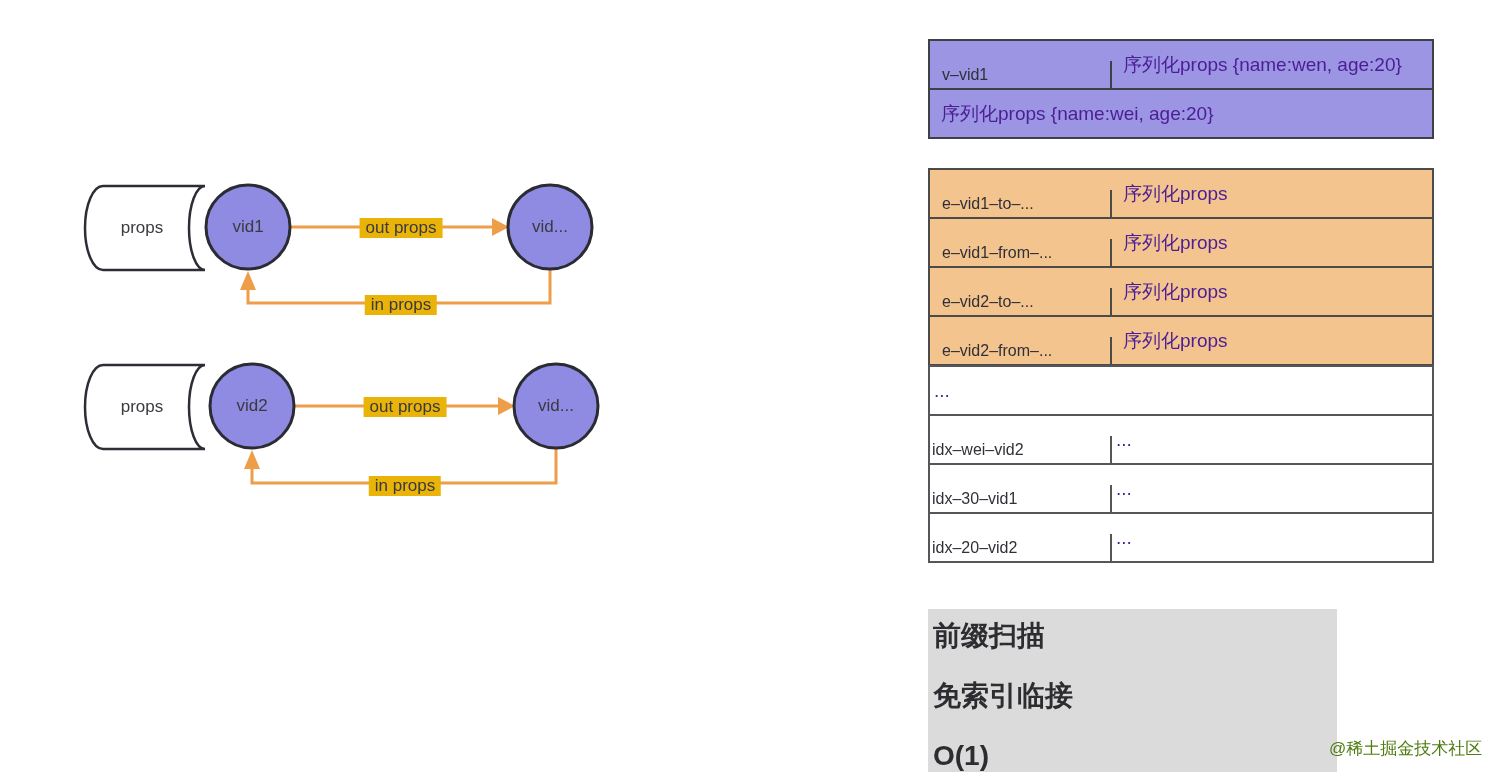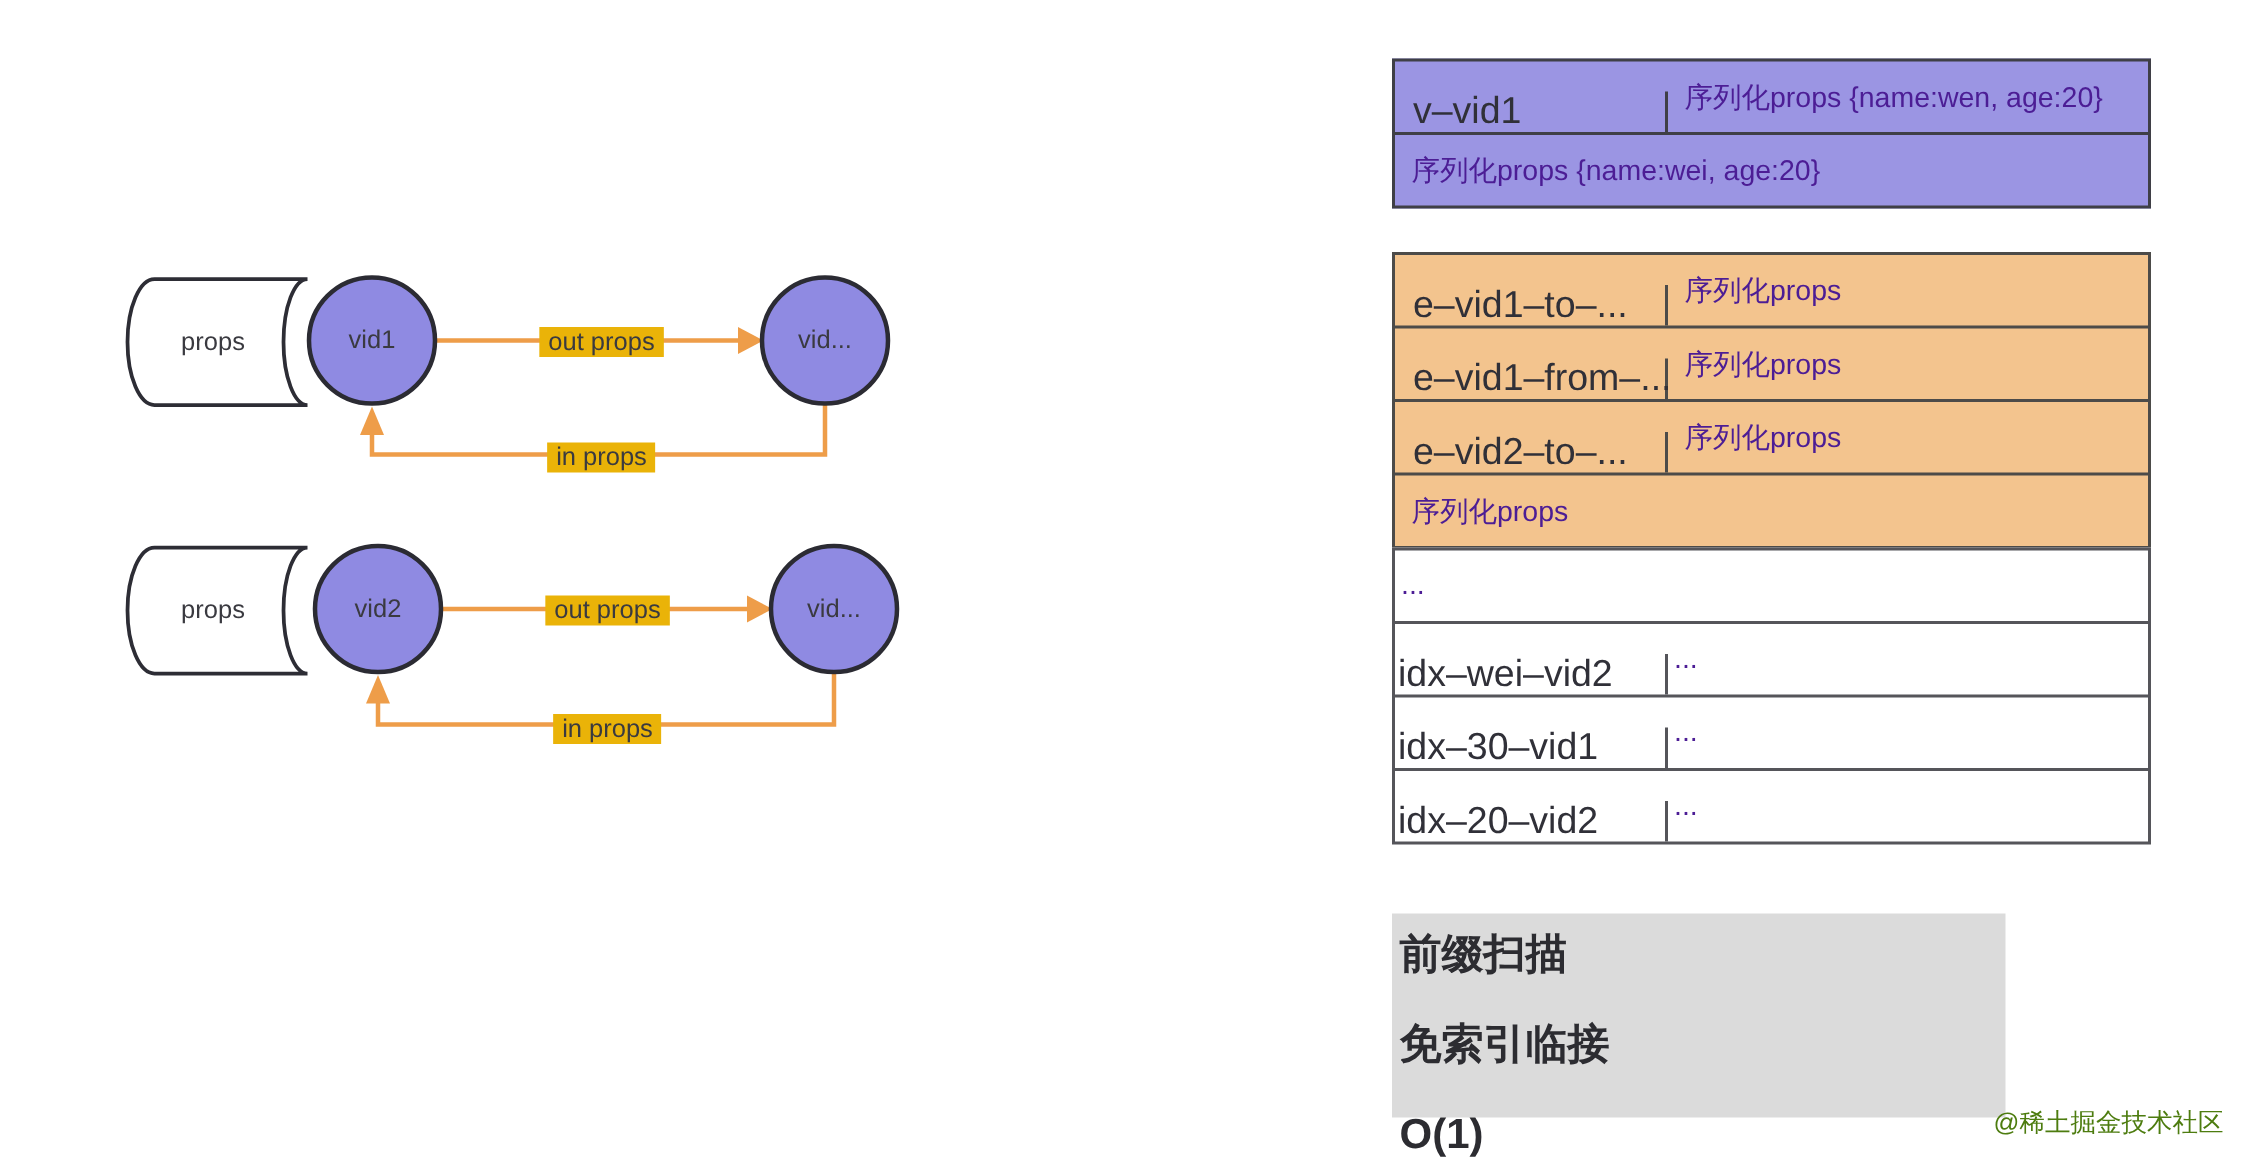--- a/index.html
+++ b/index.html
@@ -19,35 +19,35 @@
   
   .kv-table {
     position:absolute; left:928px; width:506px; box-sizing:border-box;
     --bdc:#3f3f46; border:2px solid var(--bdc);
   }
   .kv-row { display:flex; height:47px; border-top:2px solid var(--bdc); }
   .kv-row:first-child { border-top:none; }
   .cell-key {
     width:182px; box-sizing:border-box; border-right:2px solid var(--bdc);
     display:flex; align-items:center; padding-left:12px;
-    font-size:25px; color:#303038; white-space:nowrap;margin-top:20px;
+    font-size:16px; color:#303038; white-space:nowrap;margin-top:20px;
   }
   .cell-val {
     flex:1; display:flex; align-items:center; padding-left:11px;
     font-size:19px; color:#4c1d95; white-space:nowrap;
   }
   .table-vertex { top:39px;  background:#9b95e3; }
   .table-edge   { top:168px; background:#f3c48e; --bdc:#4c4b49; }
   .table-index  { top:365px; background:#ffffff; --bdc:#55555a; }
   .table-index .cell-key { padding-left:2px; }
   .table-index .cell-val { padding-left:4px; }
 
   
   .notes-box {
-    position:absolute; left:928px; top:609px; width:409px; height:136px;
+    position:absolute; left:928px; top:609px; width:409px; height:163px;
     background:#dbdbdb; box-sizing:border-box; padding:10px 0 0 5px;
     display:flex; flex-direction:column; gap:26px;
   }
   .note-line { font-size:28px; font-weight:bold; color:#2c2c31; line-height:34px; }
 
   .watermark {
     position:absolute; left:1329px; top:737px;
     font-size:17px; color:#4d7c0f; white-space:nowrap;
   }
 </style>
@@ -104,20 +104,21 @@
     </div>
     <div class="kv-row">
       <div class="cell-key">e–vid1–from–...</div>
       <div class="cell-val">序列化props</div>
     </div>
     <div class="kv-row">
       <div class="cell-key">e–vid2–to–...</div>
       <div class="cell-val">序列化props</div>
     </div>
     <div class="kv-row">
+      <div class="cell-key">e–vid2–from–...</div>
       <div class="cell-val">序列化props</div>
     </div>
   </div>
 
   <div class="kv-table table-index">
     <div class="kv-row">
       <div class="cell-val">...</div>
     </div>
     <div class="kv-row">
       <div class="cell-key">idx–wei–vid2</div>

